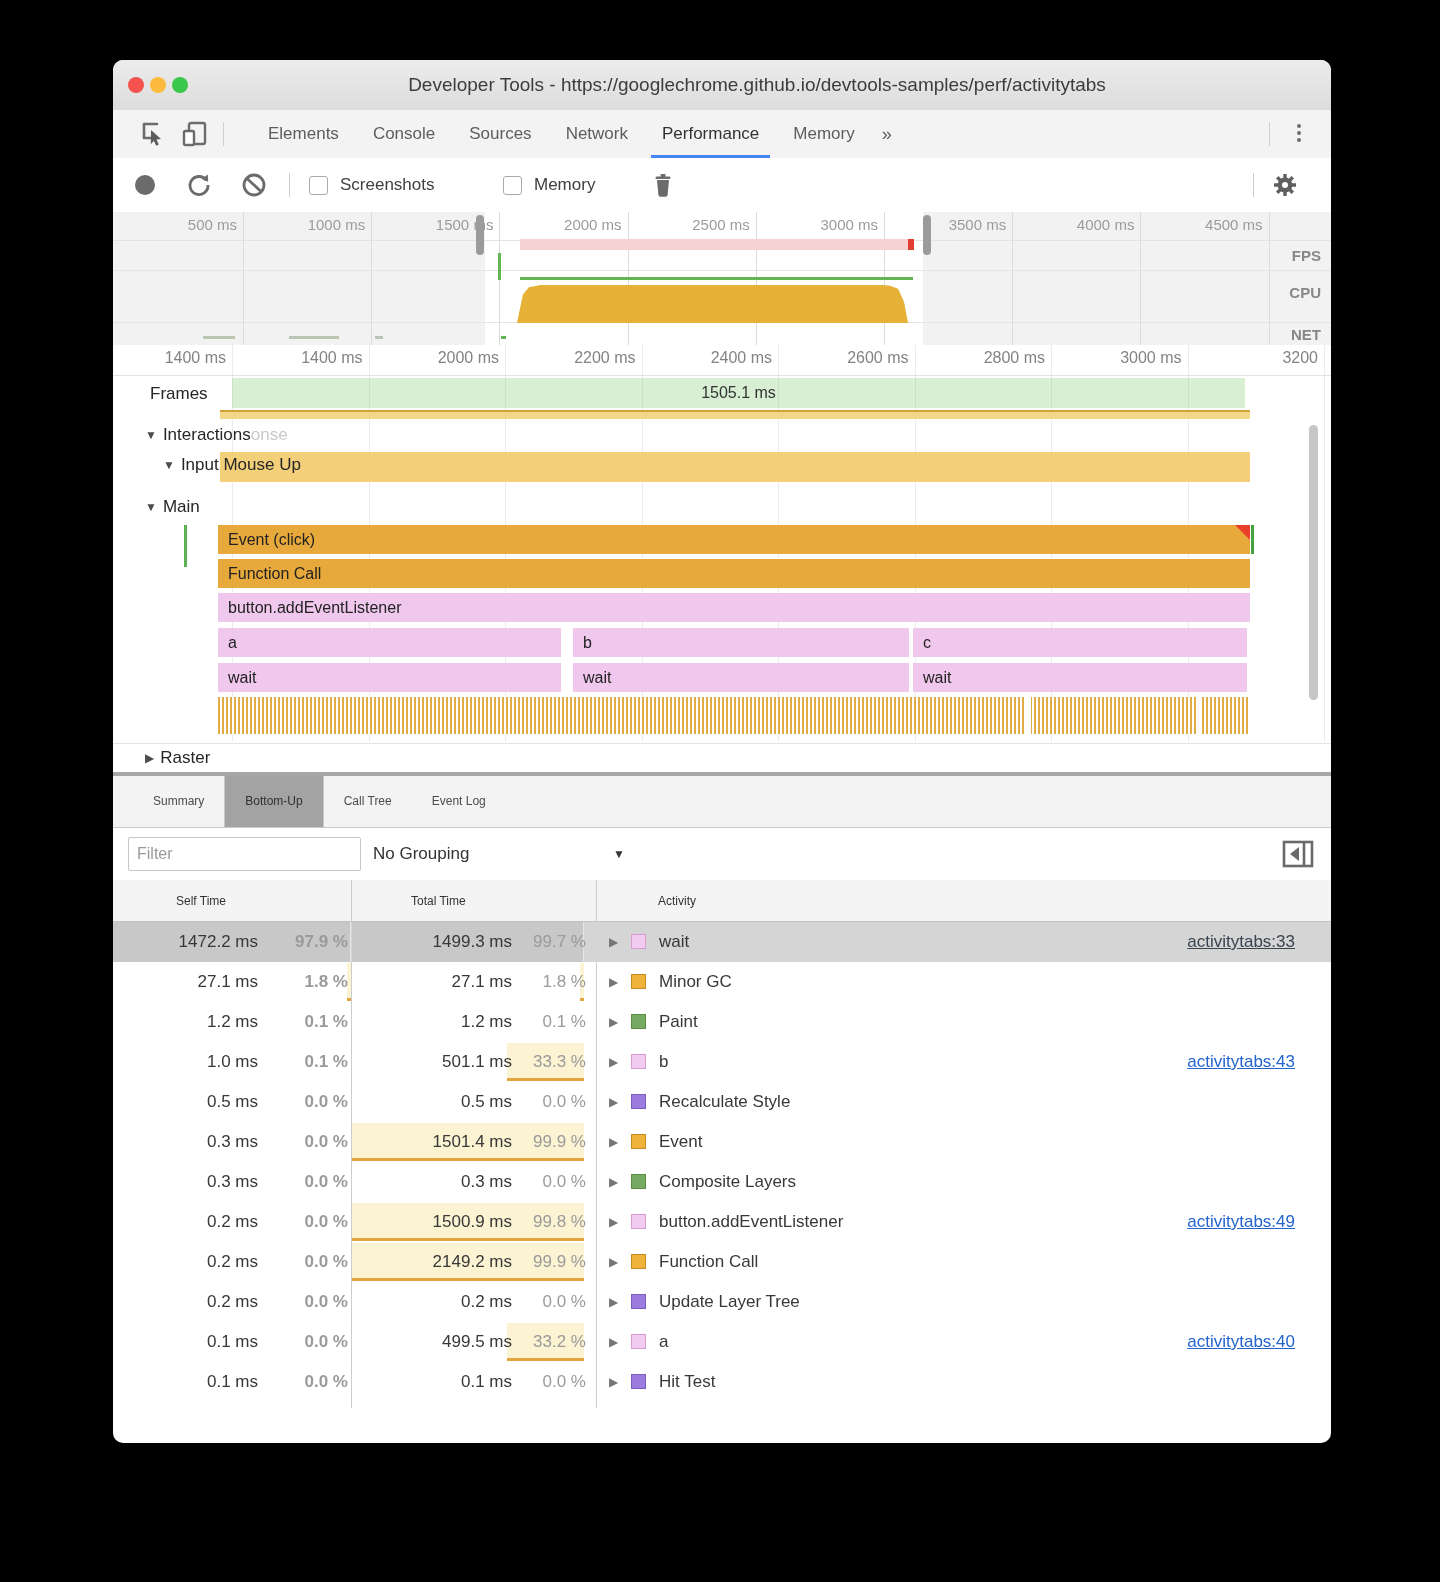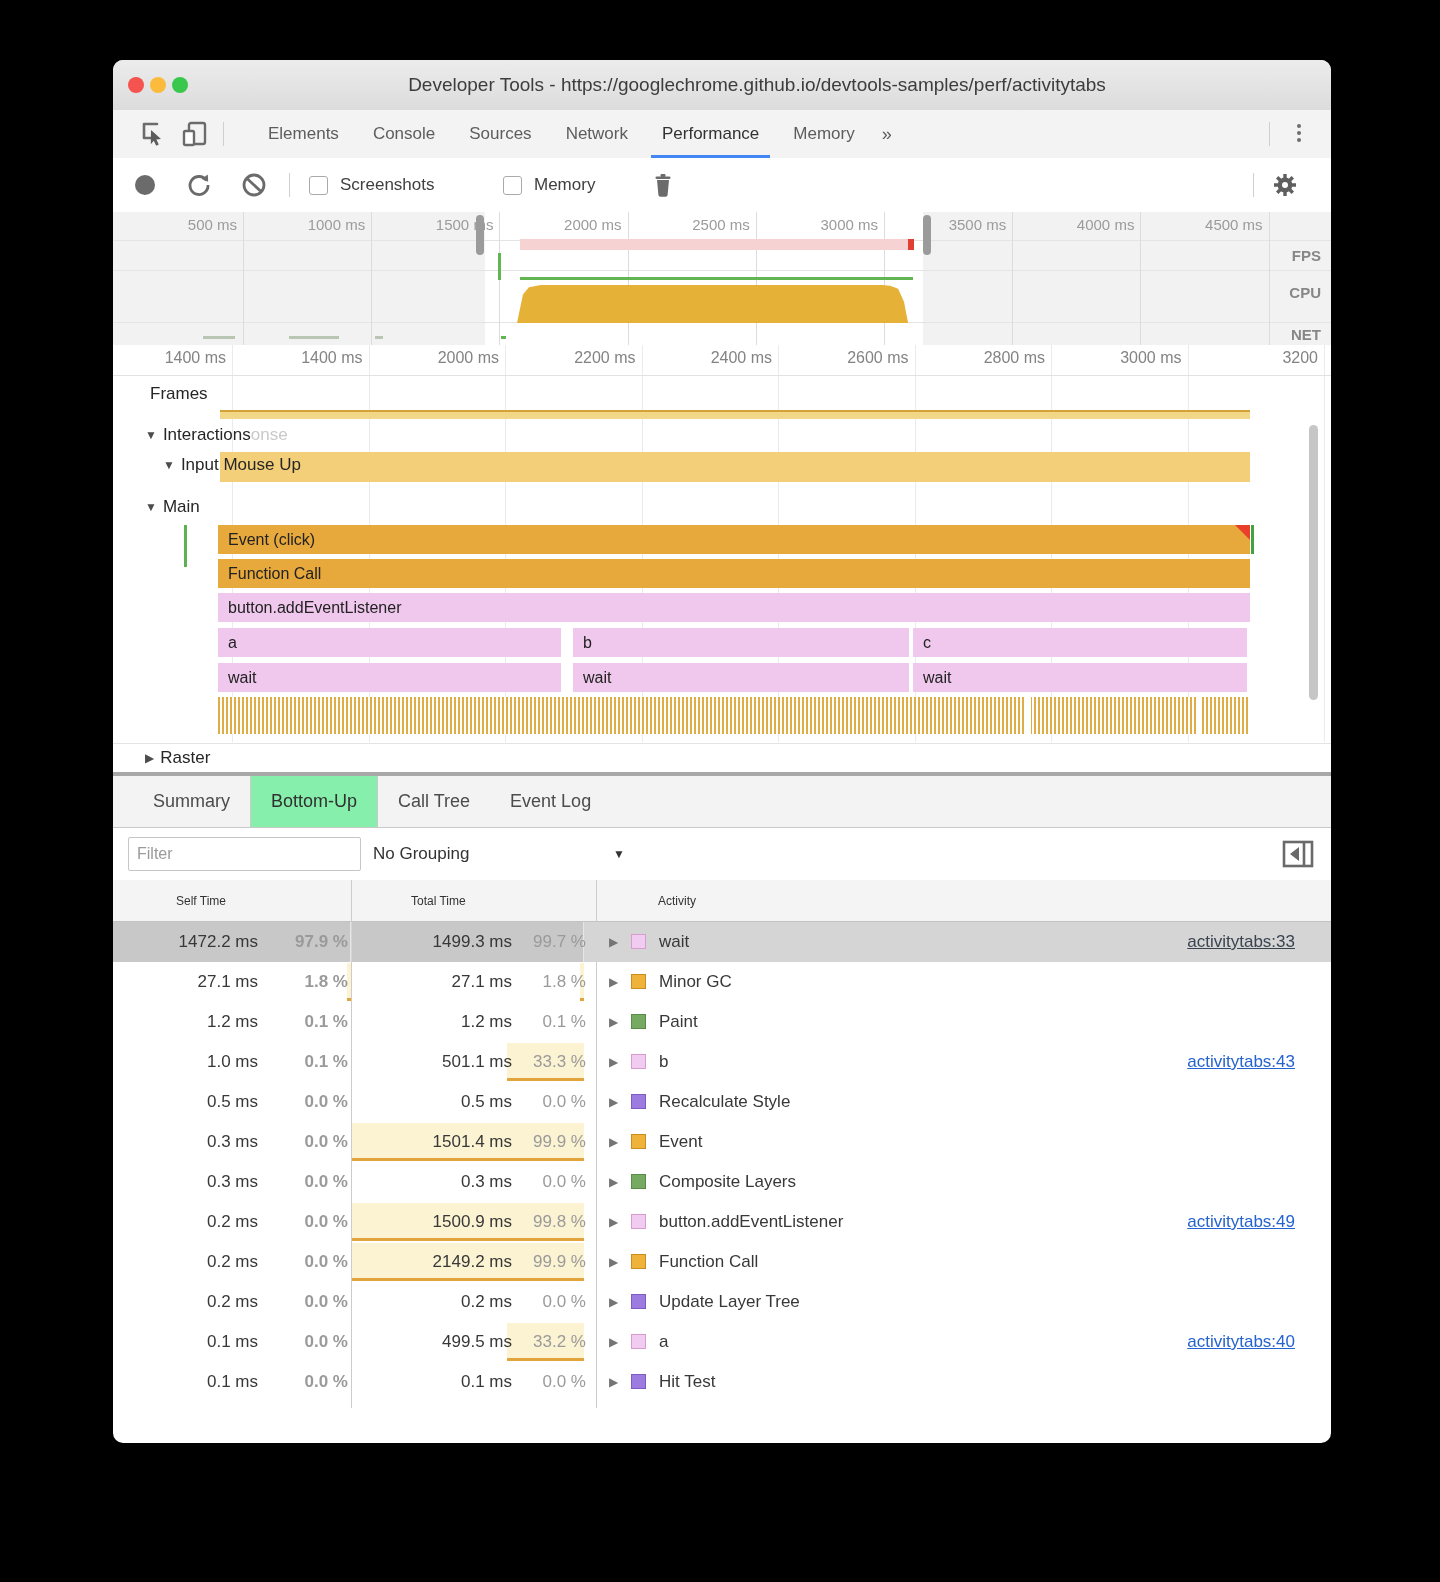--- a/index.html
+++ b/index.html
@@ -61,22 +61,22 @@
   .paint-sliver{position:absolute;left:1138px;top:180px;width:3px;height:29px;background:#44a340;}
   .seg{position:absolute;height:29px;background:#f0c8ee;font-size:16px;line-height:29px;color:#222;padding-left:10px;box-sizing:border-box;}
   .stripes{position:absolute;left:105px;top:352px;width:1032px;height:37px;background:repeating-linear-gradient(90deg,#e0ac45 0px,#e0ac45 2px,#fff 2px,#fff 4px);}
   .stripegap{position:absolute;top:352px;height:37px;background:#fff;}
   .dt-div{position:absolute;left:0;top:398px;width:100%;height:1px;background:#e4e4e4;}
   .raster{position:absolute;left:32px;top:403px;}
   .dt-scroll{position:absolute;left:1196px;top:80px;width:9px;height:275px;background:#c6c6c6;border-radius:5px;}
   .splitter{position:absolute;left:0;top:712px;width:100%;height:4px;background:#a8a8a8;}
   
   .btabbar{position:absolute;left:0;top:716px;width:100%;height:52px;background:#f3f3f3;border-bottom:1px solid #c9c9c9;box-sizing:border-box;display:flex;padding-left:20px;}
-  .btab{height:100%;line-height:51px;padding:0 20px;font-size:18px;color:#4c4c4c;}
-  .btab.active{background:#86efac;border-left:1px solid #c9c9c9;border-right:1px solid #c9c9c9;color:#303030;}
+  .btab{height:100%;line-height:51px;padding:0 20px;font-size:12px;color:#4c4c4c;}
+  .btab.active{background:#a3a3a3;border-left:1px solid #c9c9c9;border-right:1px solid #c9c9c9;color:#303030;}
   
   .filterrow{position:absolute;left:0;top:768px;width:100%;height:52px;background:#fff;border-bottom:1px solid #dcdcdc;}
   .filter-input{position:absolute;left:15px;top:9px;width:215px;height:32px;border:1px solid #c6c6c6;border-radius:2px;font-size:16px;padding:0 8px;color:#333;font-family:"Liberation Sans",sans-serif;outline:none;}
   .filter-input::placeholder{color:#9a9a9a;}
   .grouping{position:absolute;left:260px;top:0;height:52px;line-height:52px;font-size:17px;color:#333;text-align:right;}
   .grp-arrow{position:absolute;left:500px;top:0;height:52px;line-height:52px;font-size:12px;color:#333;}
   .panel-toggle{position:absolute;right:16px;top:9px;width:34px;height:34px;}
   
   .thead{position:absolute;left:0;top:820px;width:100%;height:42px;background:#f4f4f4;border-bottom:1px solid #c2c2c2;box-sizing:border-box;}
   .thead span{position:absolute;top:0;height:42px;line-height:42px;font-size:12px;color:#333;margin-left:48px;}
@@ -247,20 +247,21 @@
         <div class="ruler-tick" style="left: 795.5px;">2600 ms</div>
         <div class="dt-grid" style="left: 938px;"></div>
         <div class="ruler-tick" style="left: 932px;">2800 ms</div>
         <div class="dt-grid" style="left: 1074.5px;"></div>
         <div class="ruler-tick" style="left: 1068.5px;">3000 ms</div>
         <div class="dt-grid" style="left: 1211px;"></div>
         <div class="ruler-tick" style="left: 1205px;">3200</div>
       </div>
     <div class="ruler-line"></div>
     <div class="trklabel" style="left:37px;top:39px;">Frames</div>
+    <div class="frames-bar"><span>1505.1 ms</span></div>
     <div class="ystrip"></div>
     <div class="trklabel" style="left:32px;top:80px;"><span class="tri">▼</span><span>Interactions</span><span class="ghost">onse</span></div>
     <div class="input-bar"></div>
     <div class="trklabel" style="left:50px;top:110px;"><span class="tri">▼</span><span>Input Mouse Up</span></div>
     <div class="trklabel" style="left:32px;top:152px;"><span class="tri">▼</span><span>Main</span></div>
     <div class="greentick"></div>
     <div class="fbar orange" style="top:180px;"><span>Event (click)</span><div class="redcorner"></div></div>
     <div class="paint-sliver"></div>
     <div class="fbar orange" style="top:214px;"><span>Function Call</span></div>
     <div class="fbar pink" style="top:248px;"><span>button.addEventListener</span></div>

